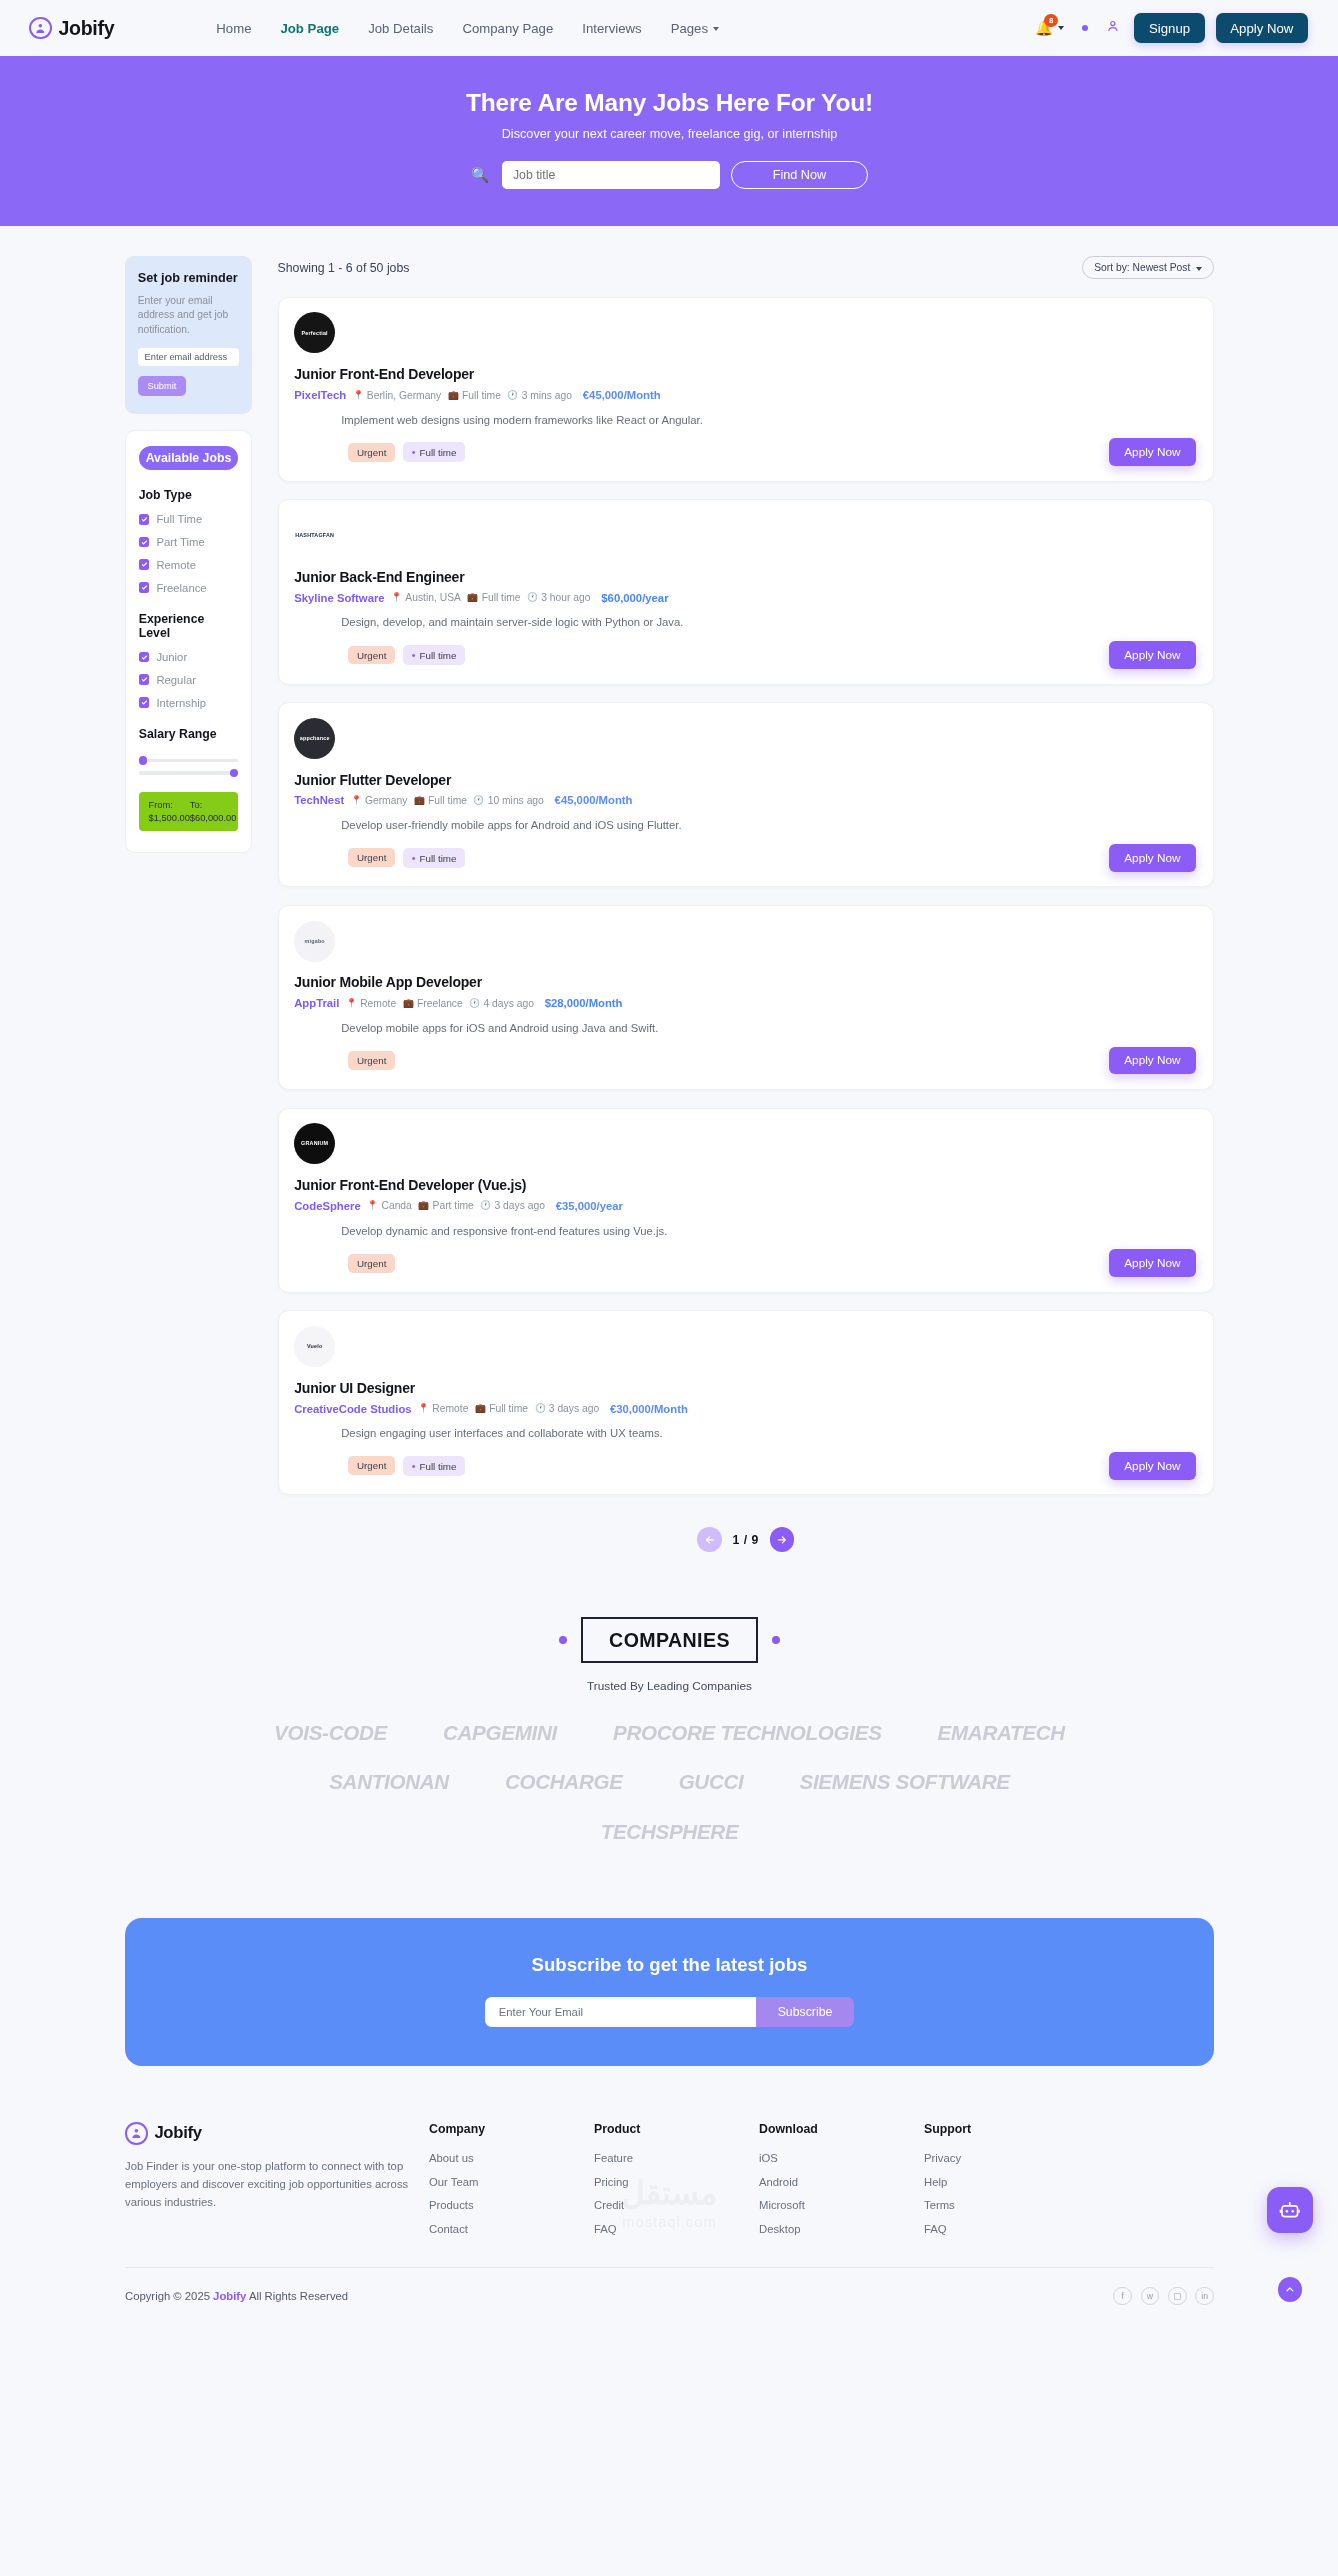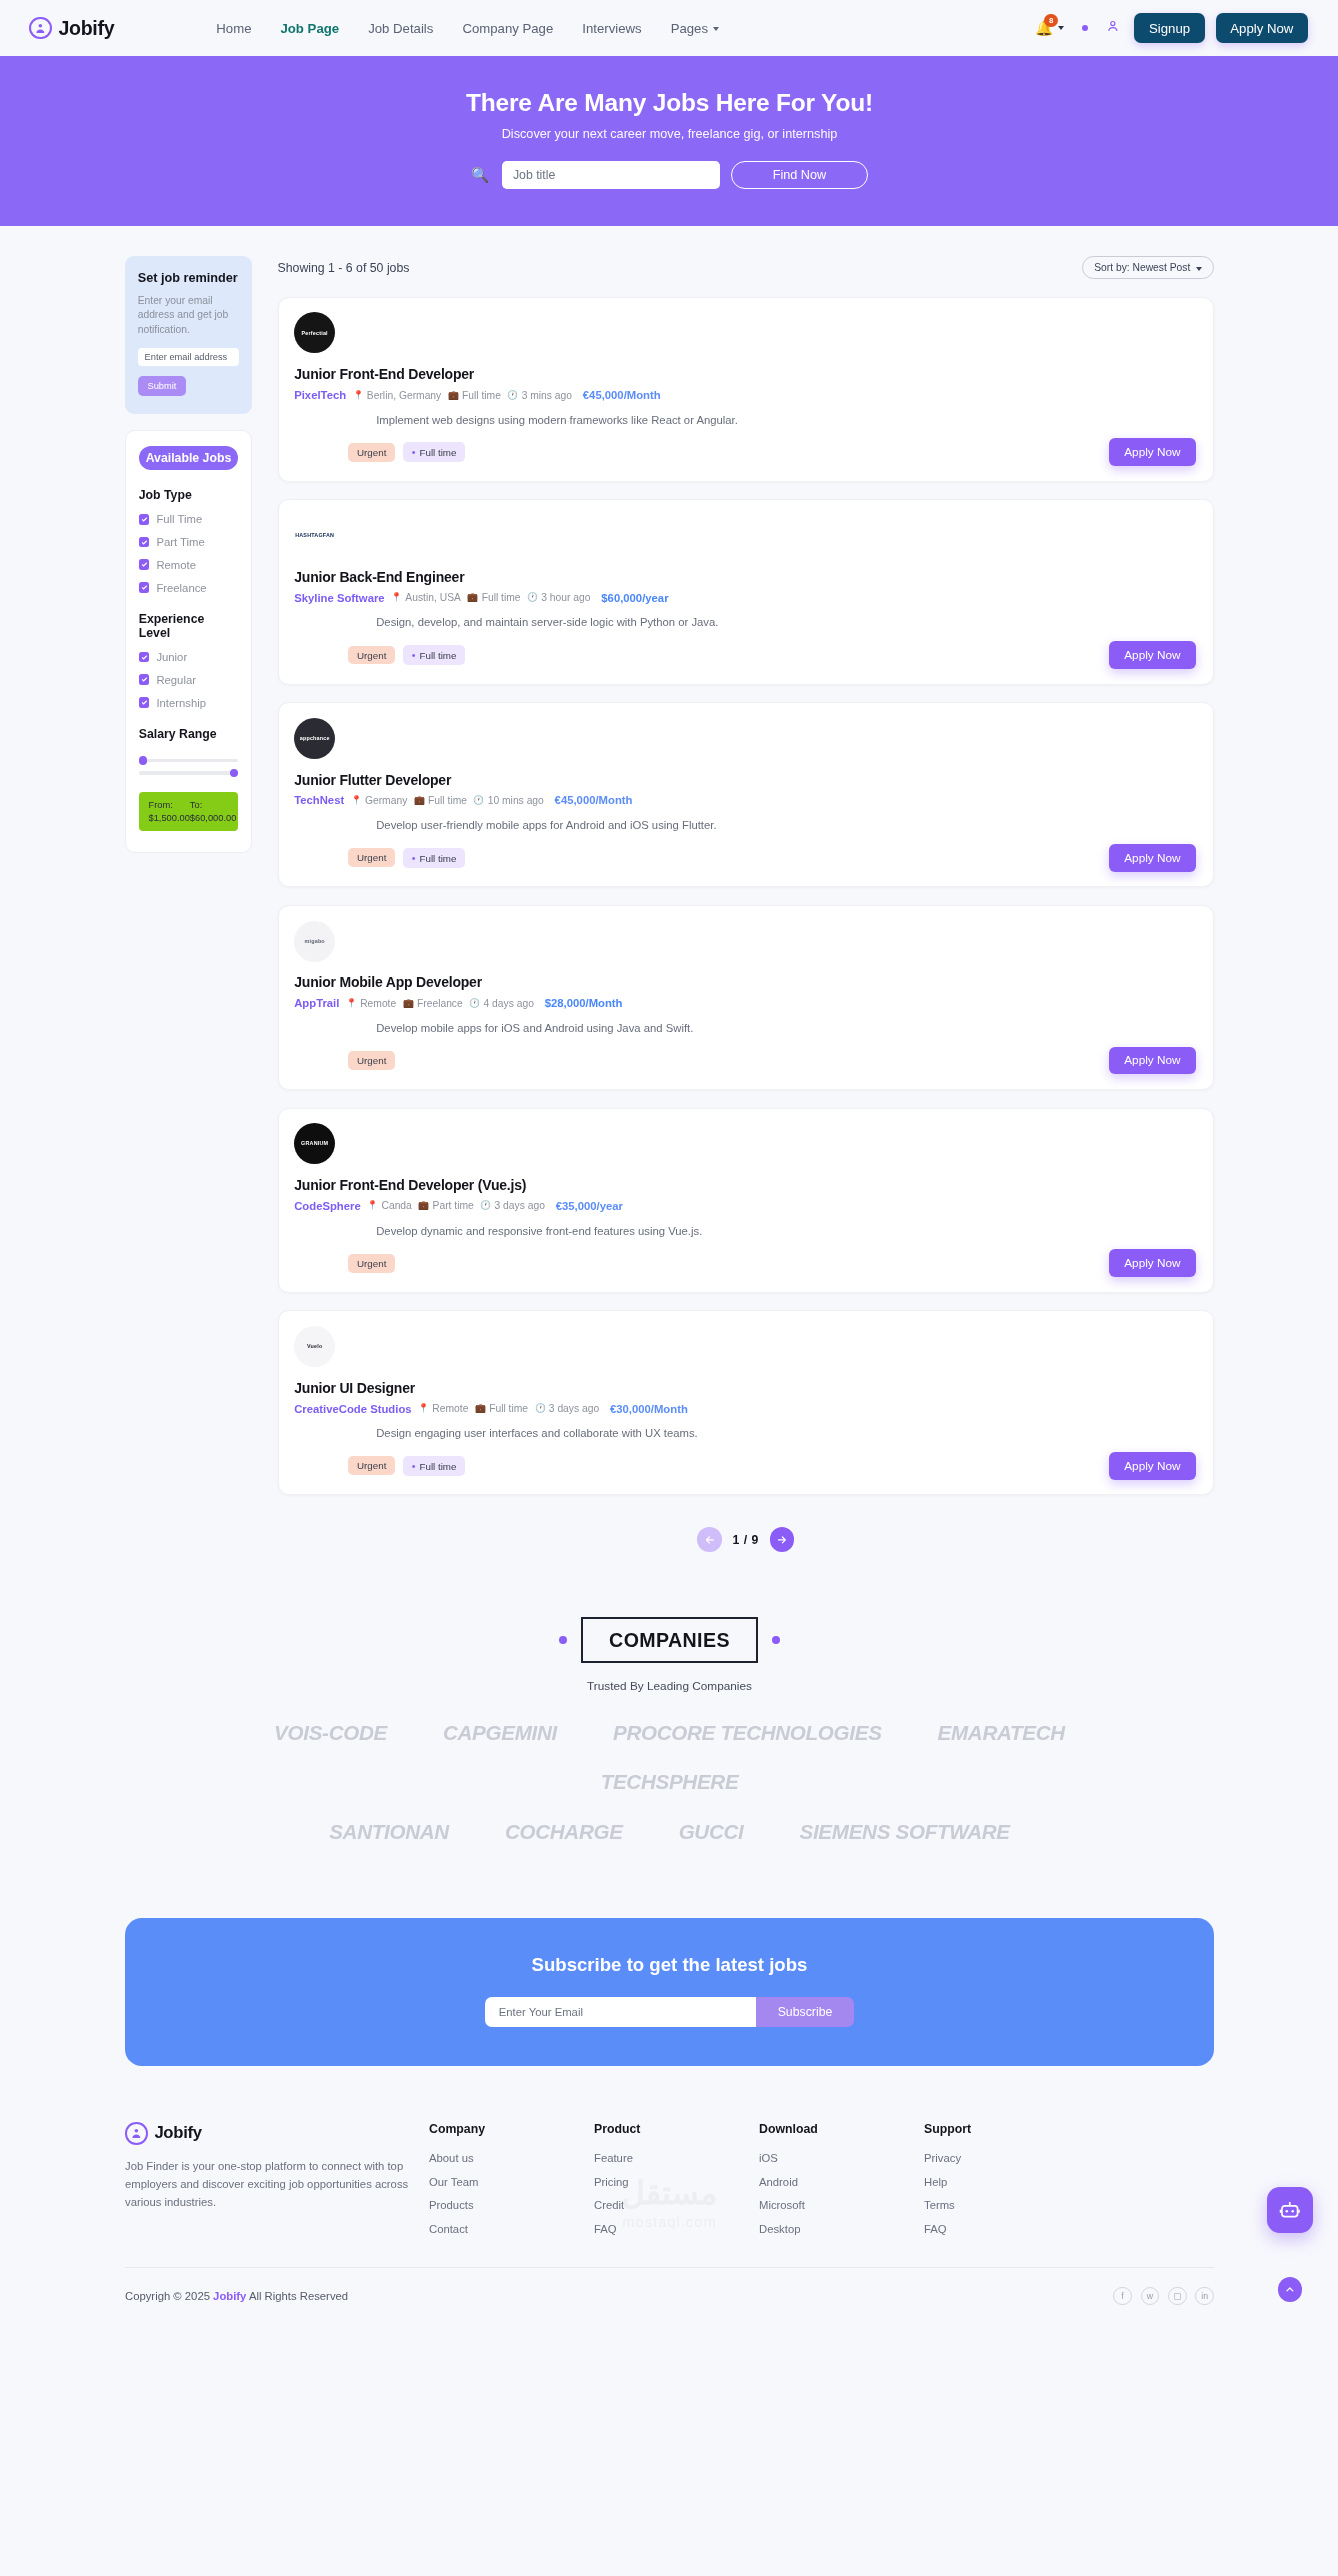--- a/index.html
+++ b/index.html
@@ -158,21 +158,21 @@
   }
   .logo-lines { text-align: center; line-height: 1.25; }
   .job-title { font-size: 14px; font-weight: bold; color: #14151c; letter-spacing: -0.2px; }
   .meta { display: flex; align-items: center; gap: 6.9px; margin-top: 6.9px; flex-wrap: wrap; }
   .company { font-size: 11.3px; font-weight: bold; color: #7c5cf5; cursor: pointer; }
   .meta-item { display: flex; align-items: center; gap: 2.9px; font-size: 10.3px; color: #8d929d; }
   .meta-ico { font-size: 8.8px; color: #9aa0ab; line-height: 1; }
   .salary { font-size: 11.3px; font-weight: bold; margin-left: 3.9px; }
   .salary.eur { color: #5b8df8; }
   .salary.usd { color: #4a87fb; }
-  .job-desc { font-size: 11.3px; color: #676d7b; margin-top: 12.7px; margin-left: 82px; }
+  .job-desc { font-size: 11.3px; color: #676d7b; margin-top: 12.7px; margin-left: 47px; }
   .job-bottom { display: flex; align-items: center; margin-top: 12.7px; margin-left: 54px; }
   .tag { font-size: 9.8px; border-radius: 4.9px; padding: 3.9px 8.8px; }
   .tag.urgent { background: #fbd7c9; color: #3b3f4b; }
   .tag.ft { background: #ece5fd; color: #3b3f4b; margin-left: 7.8px; }
   .tag.ft::before { content: "\2022"; color: #8b5cf6; margin-right: 3.9px; font-size: 10.8px; }
   .apply-btn {
     margin-left: auto; background: #8b5cf6; color: #fff; border: none;
     border-radius: 5.9px; padding: 6.9px 15.7px; font-size: 11.8px;
     font-family: inherit; cursor: pointer;
     box-shadow: 0 3.9px 10.8px rgba(139,92,246,0.32);
@@ -643,27 +643,27 @@
     </div>
     <div class="comp-sub">Trusted By Leading Companies</div>
     <div class="comp-rows" id="companies-container">
         <div class="comp-row">
           <span class="comp-name">VOIS-CODE</span>
           <span class="comp-name">CAPGEMINI</span>
           <span class="comp-name">PROCORE TECHNOLOGIES</span>
           <span class="comp-name">EMARATECH</span>
         </div>
         <div class="comp-row">
-          <span class="comp-name">TECHSPHERE</span>
-        </div>
-        <div class="comp-row">
           <span class="comp-name">SANTIONAN</span>
           <span class="comp-name">COCHARGE</span>
           <span class="comp-name">GUCCI</span>
           <span class="comp-name">SIEMENS SOFTWARE</span>
+        </div>
+        <div class="comp-row">
+          <span class="comp-name">TECHSPHERE</span>
         </div>
       </div>
   </section>
 
   <div class="subscribe-outer">
     <div class="subscribe">
       <h2>Subscribe to get the latest jobs</h2>
       <div class="sub-form">
         <input class="sub-input" placeholder="Enter Your Email" style="">
         <button class="sub-btn">Subscribe</button>

